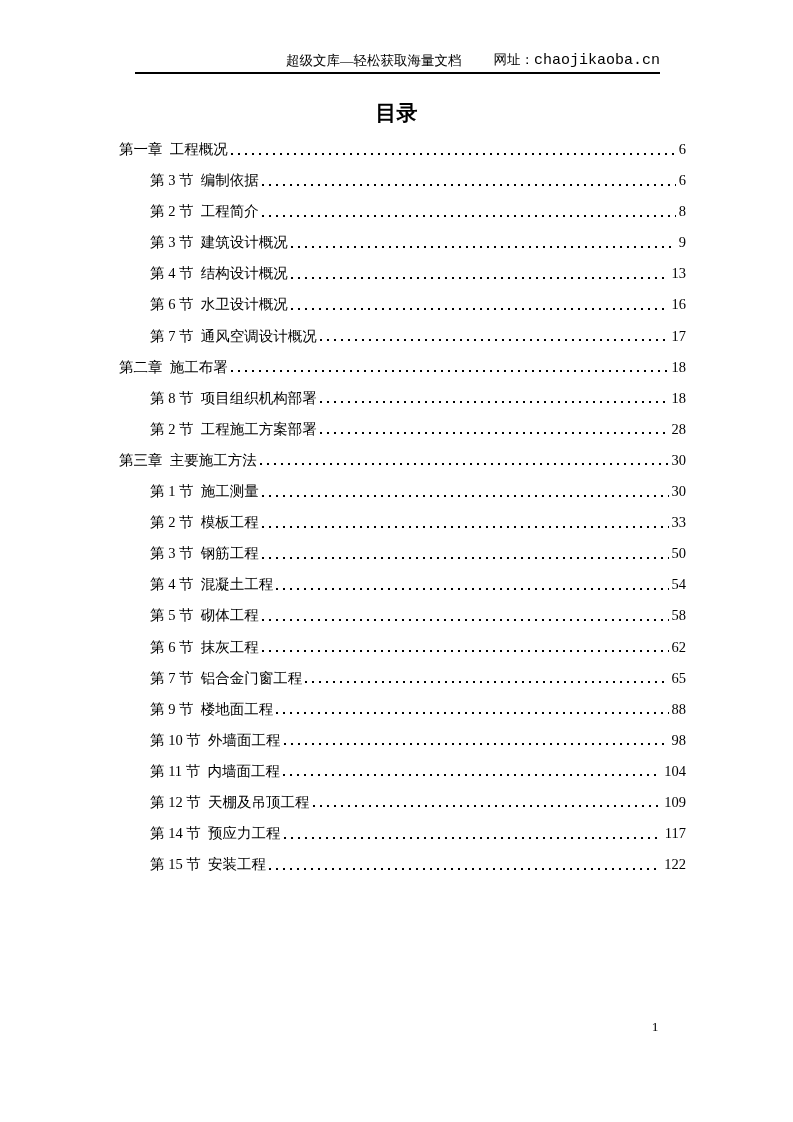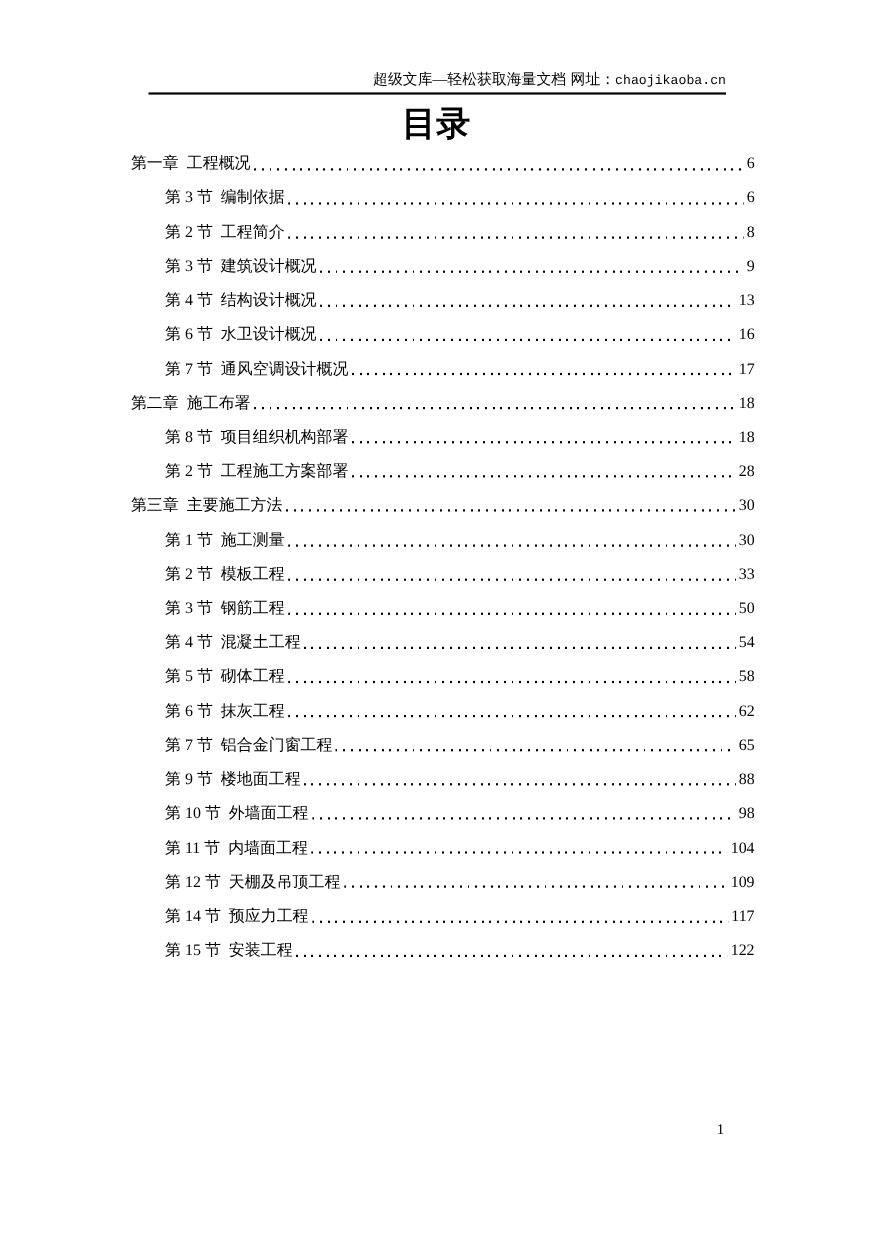--- a/index.html
+++ b/index.html
@@ -12,47 +12,47 @@
     width: 793px;
     height: 1122px;
     background: #ffffff;
     color: #000000;
     font-family: "Liberation Serif", "DejaVu Serif", serif;
     overflow: hidden;
   }
   
   .page-header {
     position: absolute;
-    top: 64px;
+    top: 52px;
     left: 135px;
     width: 525px;
     border-bottom: 2px solid #000000;
     padding-bottom: 3px;
     display: flex;
     justify-content: flex-end;
-    align-items: flex-start;
-    gap: 4px;
+    align-items: center;
+    gap: 32px;
     font-size: 13.5px;
     line-height: 16px;
     white-space: nowrap;
   }
   .hdr-url-label { white-space: pre; }
   .hdr-url {
     font-family: "Liberation Mono", "DejaVu Sans Mono", monospace;
-    font-size: 12px;
+    font-size: 15px;
   }
   
   .doc-title {
     position: absolute;
     top: 100px;
     left: 0;
     right: 0;
     margin: 0;
     text-align: center;
-    font-size: 31px;
+    font-size: 21px;
     line-height: 26px;
     font-weight: bold;
   }
   
   .toc {
     position: absolute;
     top: 141px;
     left: 119px;
     width: 567px;
   }

